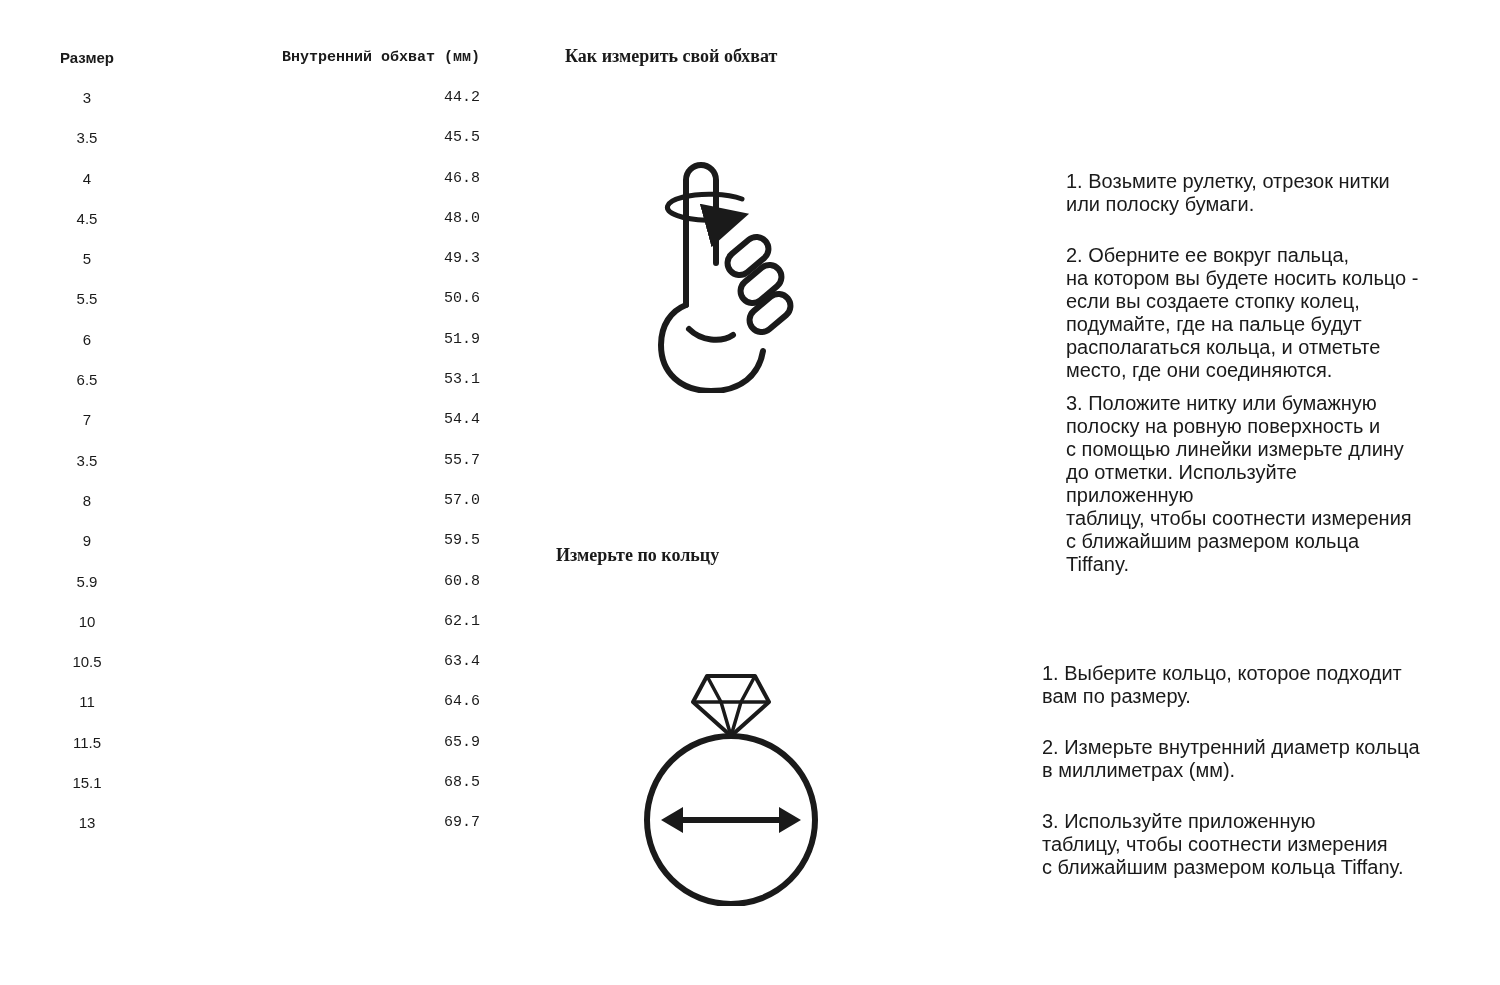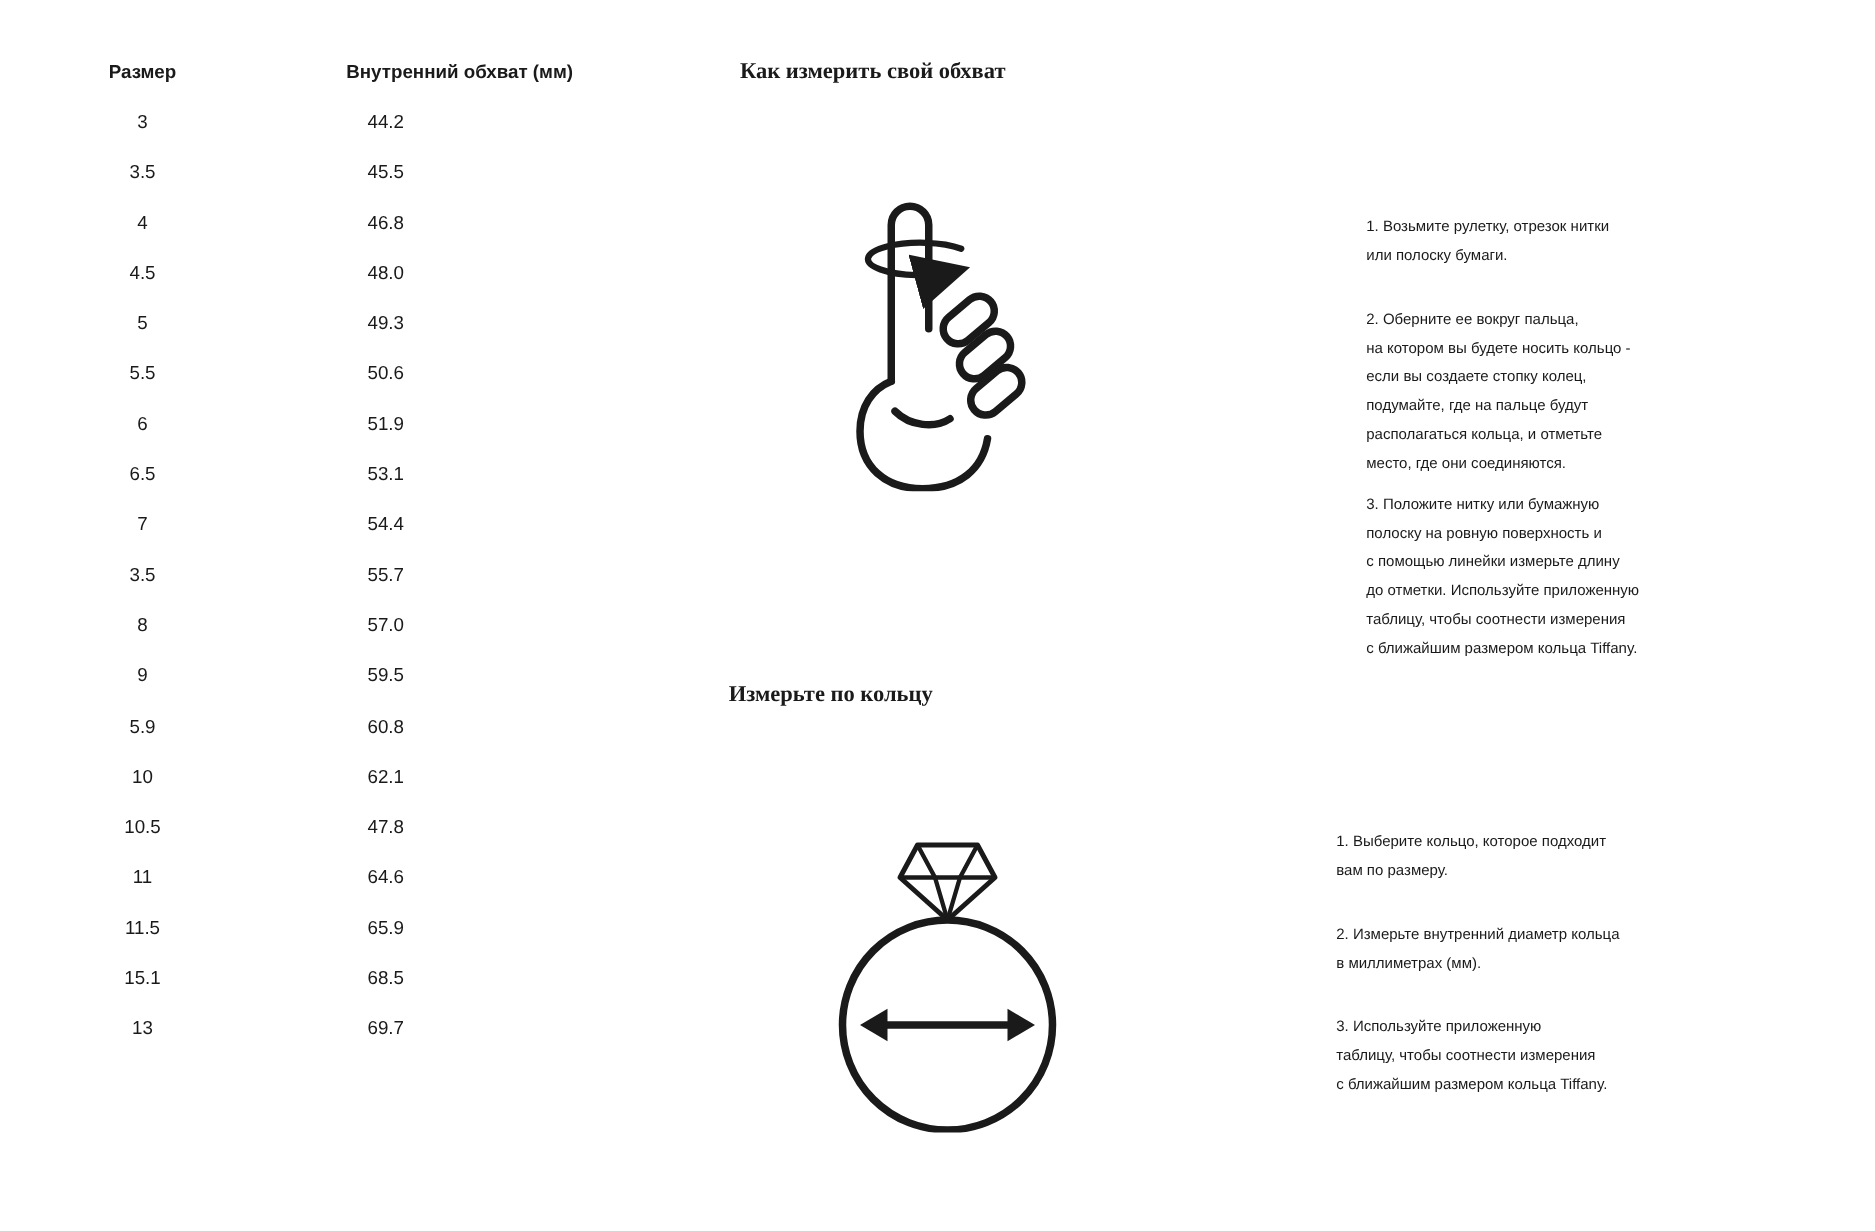--- a/index.html
+++ b/index.html
@@ -3,41 +3,41 @@
 <meta charset="utf-8">
 <style>
   * { margin: 0; padding: 0; box-sizing: border-box; }
   html, body { background: #ffffff; }
   body {
     width: 1500px; height: 985px;
     position: relative; overflow: hidden;
     font-family: "Liberation Sans", sans-serif;
     color: #1a1a1a;
   }
-  .abs { position: absolute; margin-left: 27px; }
+  .abs { position: absolute; }
 
   
   .table-wrap { left: 53px; top: 37px; }
   .trow { display: flex; align-items: center; height: 40.3px; }
   .c1 { width: 68px; text-align: center; font-size: 15px; }
-  .c2 { margin-left: 129px; width: 230px; font-size: 15px; text-align: left; }
+  .c2 { margin-left: 129px; width: 230px; font-size: 15px; text-align: right; font-family: Liberation Mono, monospace; }
   .th { font-weight: bold; }
   .val { padding-left: 17px; }
 
   
   .mid-title { font-size: 18px; font-weight: bold; white-space: nowrap; font-family: Liberation Serif, serif; }
   .t1 { left: 565px; top: 46px; }
   .t2 { left: 556px; top: 545px; }
 
   
   .hand { left: 645px; top: 153px; width: 170px; height: 240px; }
   .ring { left: 633px; top: 656px; width: 200px; height: 250px; }
 
   
-  .steps { font-size: 12px; line-height: 23px; }
+  .steps { font-size: 20px; line-height: 23px; }
   .steps p { white-space: pre-line; margin: 0 0 28px 0; }
   .circ-steps { left: 1066px; top: 170px; width: 360px; }
   .circ-steps p:nth-of-type(2) { margin-bottom: 10px; }
   .ring-steps { left: 1042px; top: 662px; width: 380px; }
 </style>
 </head>
 <body>
 
 <div class="table-wrap abs">
   <div class="trow">
@@ -96,21 +96,21 @@
       <div class="trow">
         <div class="c1">5.9</div>
         <div class="c2 val">60.8</div>
       </div>
       <div class="trow">
         <div class="c1">10</div>
         <div class="c2 val">62.1</div>
       </div>
       <div class="trow">
         <div class="c1">10.5</div>
-        <div class="c2 val">47.8</div>
+        <div class="c2 val">63.4</div>
       </div>
       <div class="trow">
         <div class="c1">11</div>
         <div class="c2 val">64.6</div>
       </div>
       <div class="trow">
         <div class="c1">11.5</div>
         <div class="c2 val">65.9</div>
       </div>
       <div class="trow">

